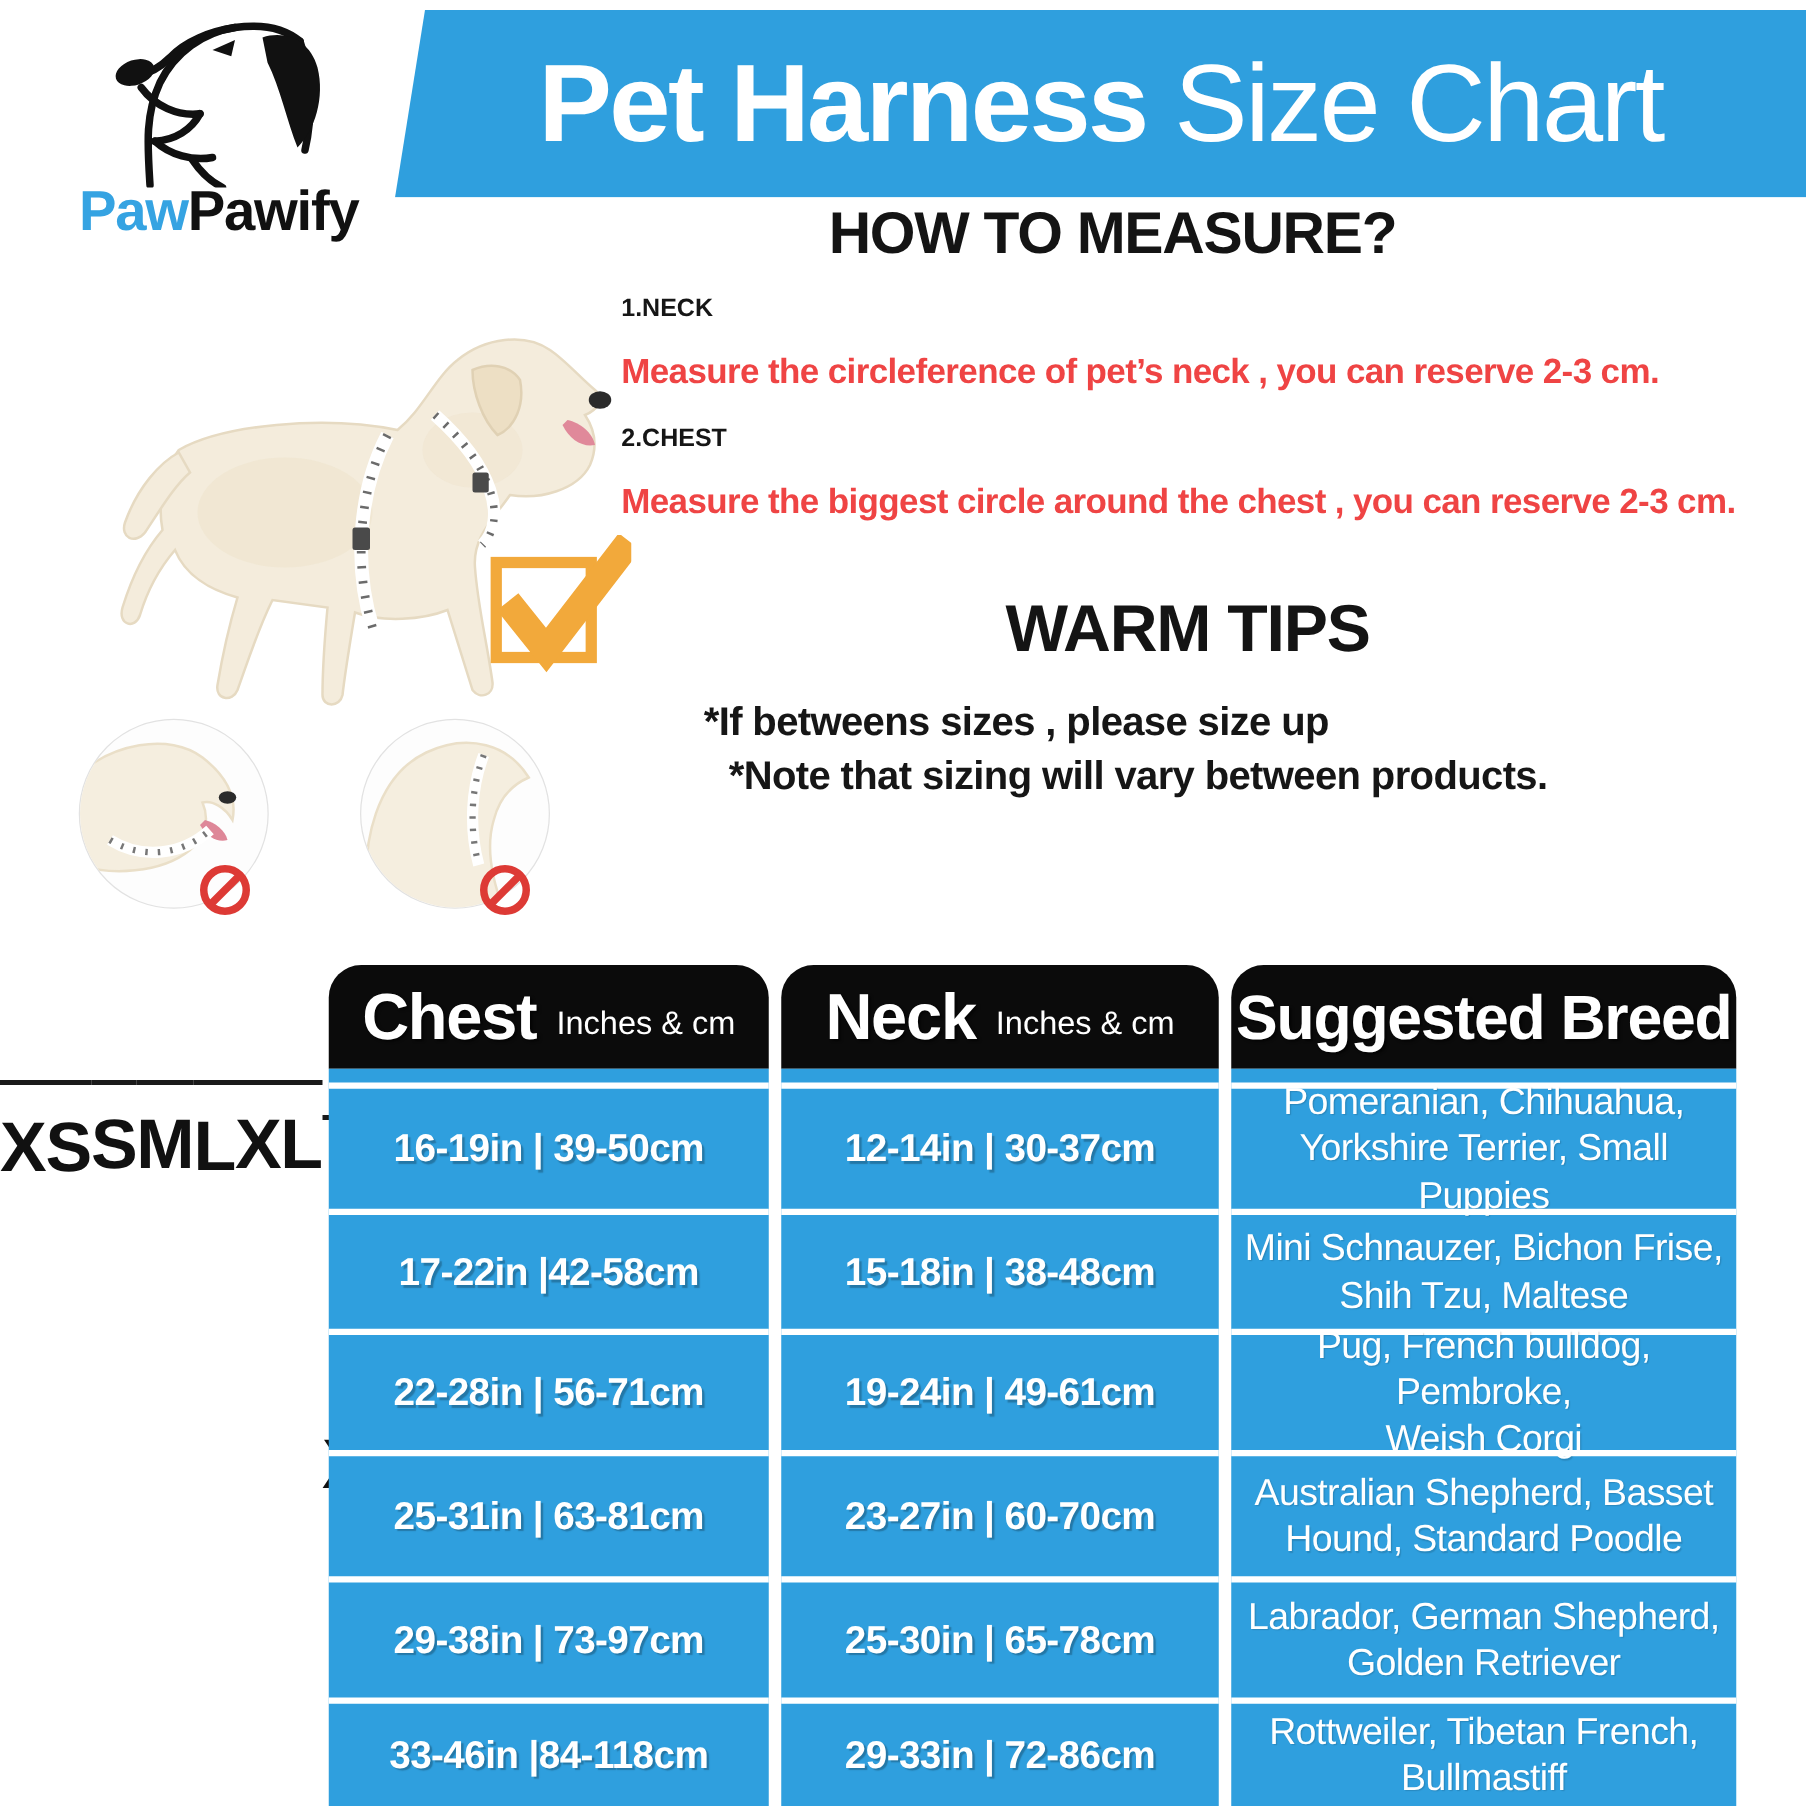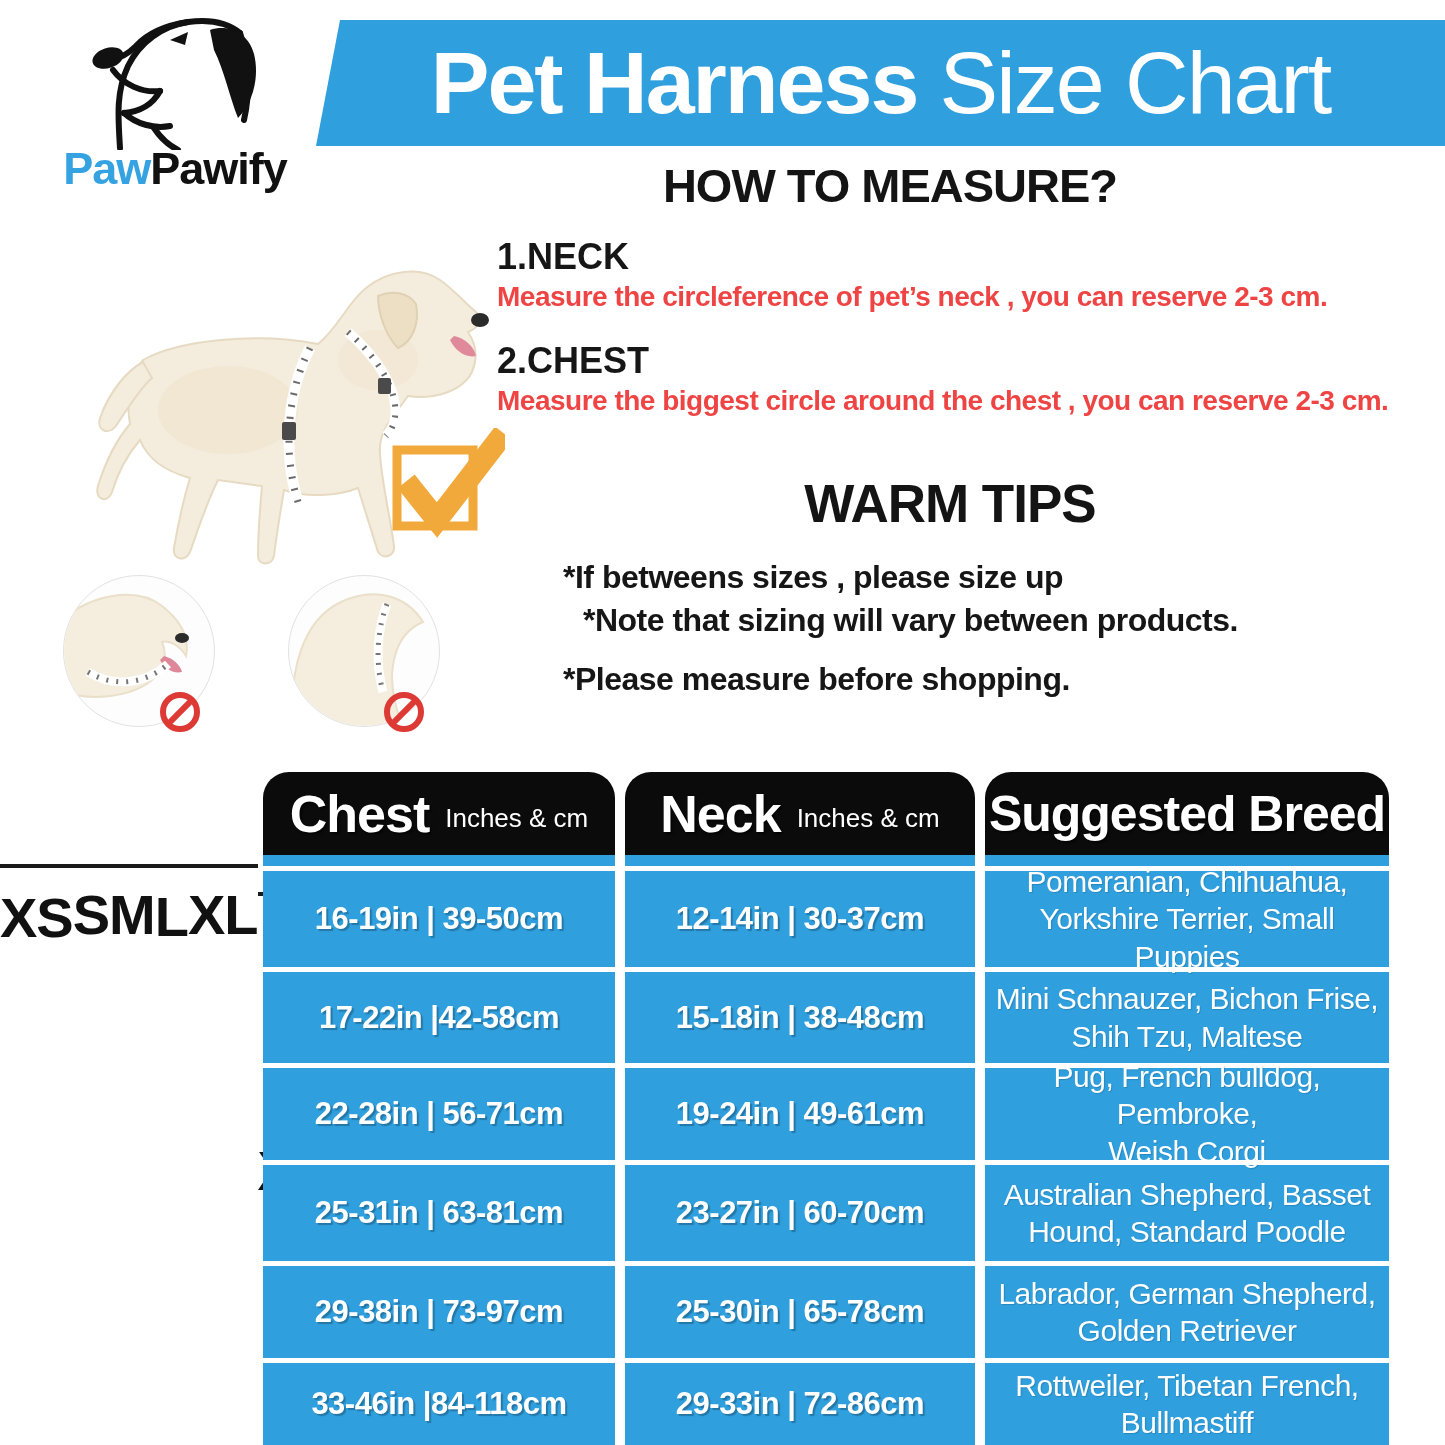--- a/index.html
+++ b/index.html
@@ -7,30 +7,30 @@
   .page { position:relative; width:1445px; height:1445px; background:#fff; overflow:hidden; }
 
   
   .logo-art { position:absolute; left:58px; top:0px; width:245px; height:150px; }
   .brand { position:absolute; left:40px; top:143px; width:270px; text-align:center;
            font-size:45px; font-weight:700; letter-spacing:-1px; }
   .brand .paw { color:#35a3e2; }
   .brand .pawify { color:#111; }
 
   
-  .banner { position:absolute; left:316px; top:20px; width:1129px; height:126px;
+  .banner { position:absolute; left:316px; top:8px; width:1129px; height:150px;
             background:#2f9fde; display:flex; align-items:center; justify-content:center;
             clip-path:polygon(24px 0, 100% 0, 100% 100%, 0 100%); }
   .banner .t-bold { color:#fff; font-size:88px; font-weight:700; letter-spacing:-2px; }
   .banner .t-light { color:#fff; font-size:88px; font-weight:200; letter-spacing:-2px; margin-left:22px; }
 
   
   .how-heading { position:absolute; left:640px; top:158px; width:500px; text-align:center;
                  font-size:47px; font-weight:700; color:#141414; letter-spacing:-1px; }
-  .step-label { position:absolute; left:497px; font-size:36px; font-weight:700; color:#161616; }
+  .step-label { position:absolute; left:497px; font-size:20px; font-weight:700; color:#161616; }
   .step-text  { position:absolute; left:497px; width:935px; font-size:28px; font-weight:700; color:#ef4444; letter-spacing:-0.5px; }
 
   
   .warm-heading { position:absolute; left:740px; top:473px; width:420px; text-align:center;
                   font-size:53px; font-weight:700; color:#141414; letter-spacing:-1px; }
   .tip { position:absolute; left:563px; width:880px; font-size:32px; font-weight:700; color:#161616; letter-spacing:-0.5px; }
 
   
   .dog-art { position:absolute; left:48px; top:240px; width:495px; height:340px; }
   .check-art { position:absolute; left:385px; top:428px; width:120px; height:115px; }
@@ -109,21 +109,20 @@
 
   <div class="how-heading">HOW TO MEASURE?</div>
   <div class="step-label" style="top:236px;">1.NECK</div>
   <div class="step-text" style="top:281px;">Measure the circleference of pet’s neck , you can reserve 2-3 cm.</div>
   <div class="step-label" style="top:340px;">2.CHEST</div>
   <div class="step-text" style="top:385px;">Measure the biggest circle around the chest , you can reserve 2-3 cm.</div>
 
   <div class="warm-heading">WARM TIPS</div>
   <div class="tip" style="top:559px;">*If betweens sizes , please size up</div>
   <div class="tip" style="top:602px;margin-left:20px;">*Note that sizing will vary between products.</div>
-  <div class="tip" style="top:661px;">*Please measure before shopping.</div>
 
   <svg class="dog-art" viewBox="0 0 495 340">
     <path fill="#f4ecdc" stroke="#e6dac2" stroke-width="2" d="M95,120
       C130,100 210,92 270,104 C290,88 300,62 318,48 C340,30 372,26 392,40
       C404,48 416,62 428,72 C436,79 430,88 420,92 C428,104 430,118 424,132
       C414,152 384,160 360,156 C346,176 330,190 332,214 C334,244 342,276 346,306
       C347,316 336,320 330,312 L310,248 C290,256 258,258 236,250
       C232,274 228,298 226,316 C224,326 210,326 210,316 C210,296 212,268 214,246
       L170,240 C158,264 150,290 142,312 C138,322 124,320 126,308 C130,284 136,258 142,238
       C120,232 100,220 92,200 C80,214 70,232 64,252 C60,264 46,260 50,246

